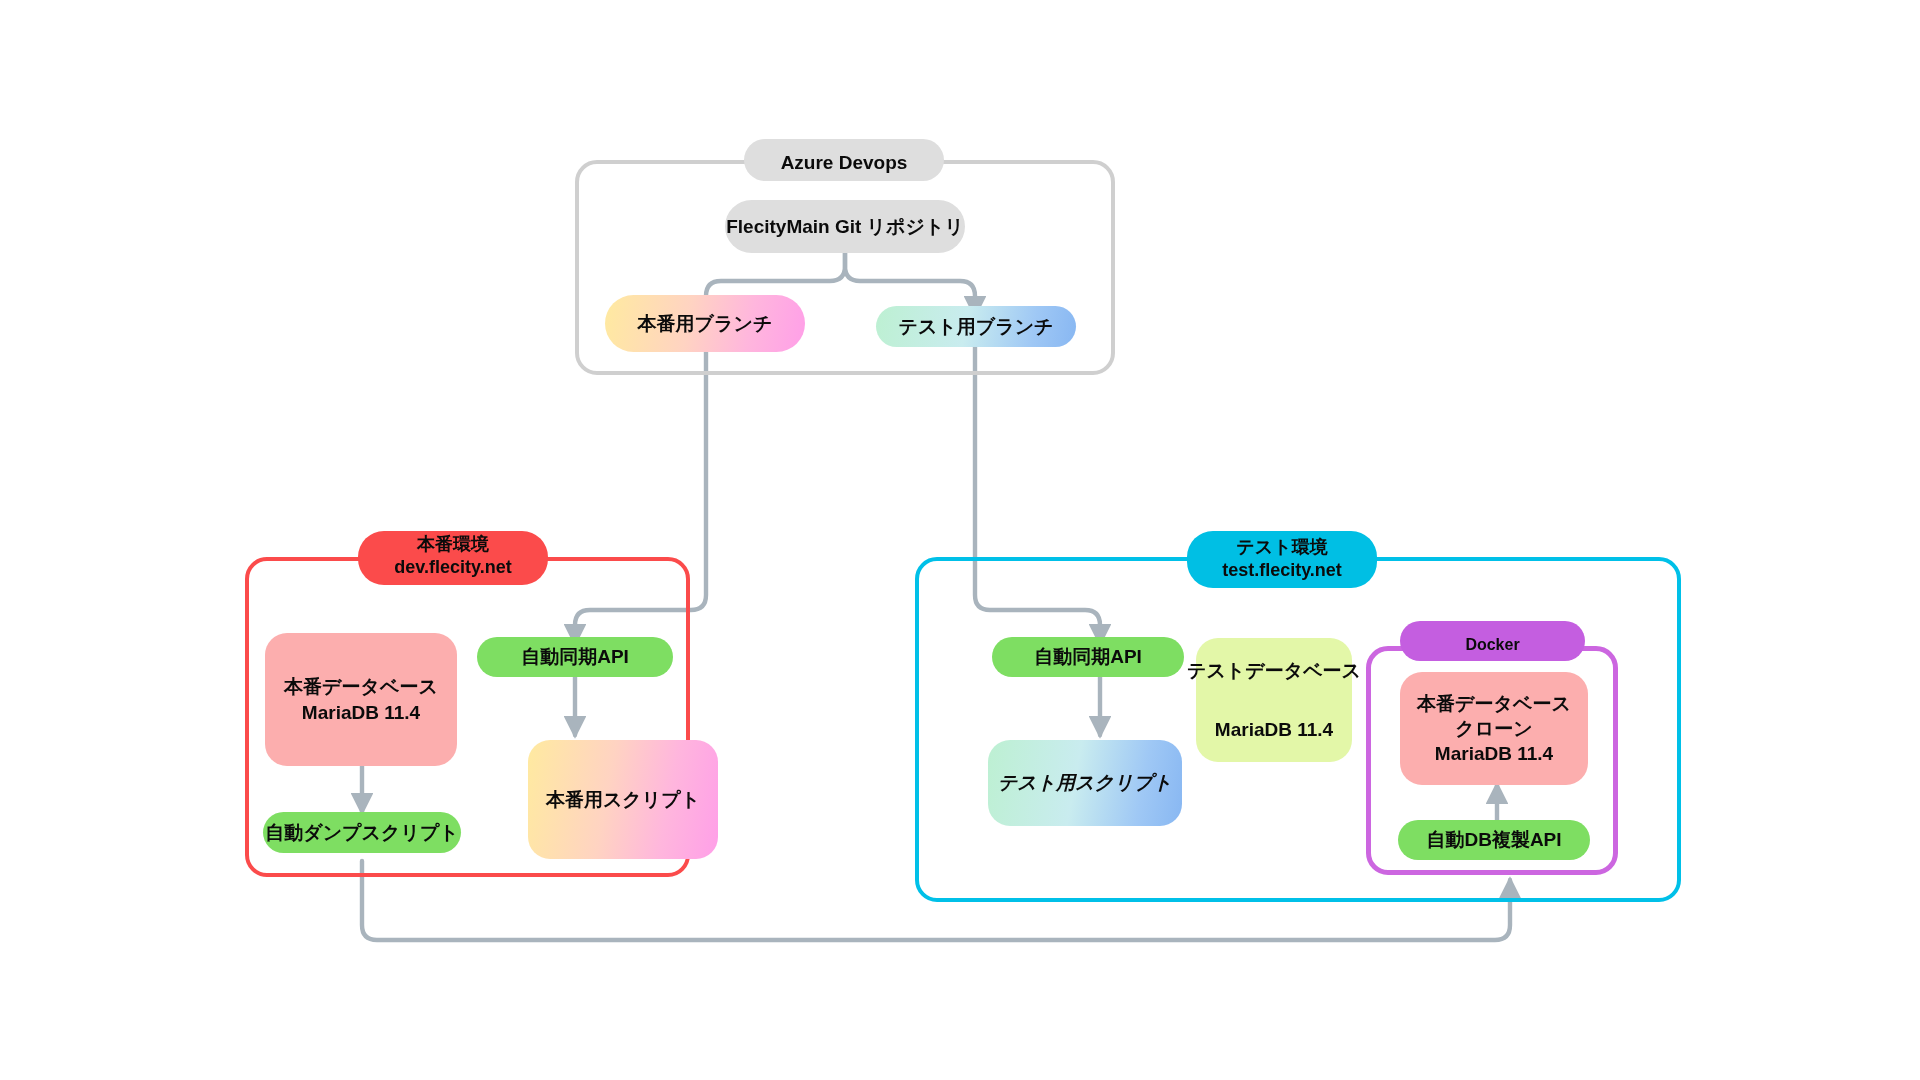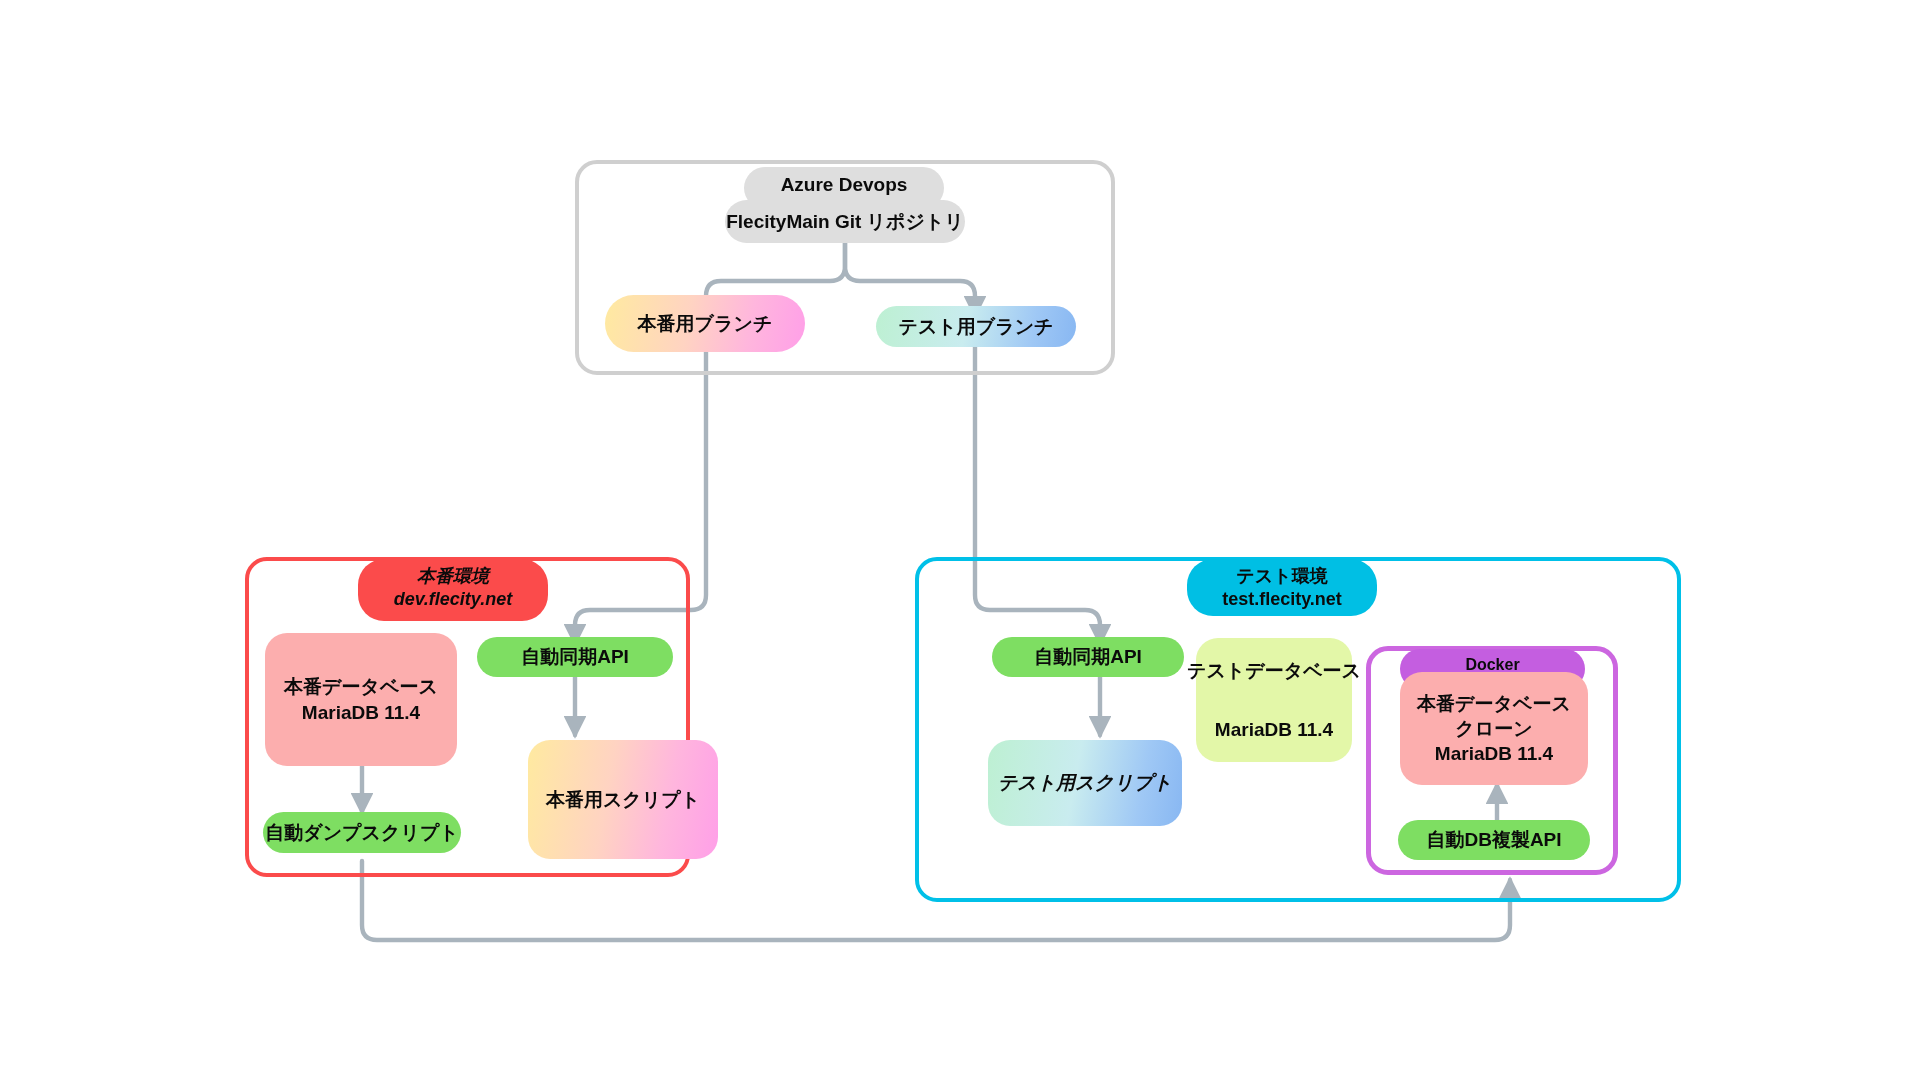--- a/index.html
+++ b/index.html
@@ -40,28 +40,27 @@
   .group-test    { border-width: 4px; border-color: #00c0e8; }
   .group-docker  { border-width: 5px; border-color: #cc66e0; }
 
   
   .group-title {
     position: absolute;
     box-sizing: border-box;
     display: flex;
     flex-direction: column;
     align-items: center;
-    justify-content: flex-start;
+    justify-content: flex-end;
     border-radius: 26px;
     text-align: center;
     color: #0b0b0b;
     line-height: 1.28;
     padding: 6px 20px;
     white-space: nowrap;
-    margin-top: 28px;
   }
   .gt-azure  { background: #dedede; font-size: 19px; font-weight: 700; }
   .gt-prod   { background: #fb4b4b; font-size: 18px; font-weight: 700; }
   .gt-test   { background: #00bfe4; font-size: 18px; font-weight: 700; }
   .gt-docker { background: #c45ee0; font-size: 16px; font-weight: 700; }
 
   
   .node {
     position: absolute;
     box-sizing: border-box;
@@ -118,35 +117,35 @@
       <path d="M 1497 820 L 1497 785" marker-end="url(#arrow)"></path>
     </g>
   </svg>
 
   <div class="group group-azure" style="left:575px; top:160px; width:540px; height:215px;"></div>
 
   <div class="group-title gt-azure" style="left:744px; top:139px; width:200px; height:42px;">
     <span>Azure Devops</span>
   </div>
 
-  <div class="node pill n-grey" style="left:725px; top:200px; width:240px; height:43px;">
+  <div class="node pill n-grey" style="left:725px; top:200px; width:240px; height:53px;">
     <span>FlecityMain Git リポジトリ</span>
   </div>
 
   <div class="node pill n-gradPY" style="left:605px; top:295px; width:200px; height:57px;">
     <span>本番用ブランチ</span>
   </div>
 
   <div class="node pill n-gradGB" style="left:876px; top:306px; width:200px; height:41px;">
     <span>テスト用ブランチ</span>
   </div>
 
   <div class="group group-prod" style="left:245px; top:557px; width:445px; height:320px;"></div>
 
-  <div class="group-title gt-prod" style="left:358px; top:531px; width:190px; height:62px;font-style:italic;">
+  <div class="group-title gt-prod" style="left:358px; top:531px; width:190px; height:54px;">
     <span>本番環境</span>
     <span class="l2">dev.flecity.net</span>
   </div>
 
   <div class="node card n-pink" style="left:265px; top:633px; width:192px; height:133px;">
     <span>本番データベース</span>
     <span class="mono-ish">MariaDB 11.4</span>
   </div>
 
   <div class="node pill n-green" style="left:477px; top:637px; width:196px; height:40px;">

